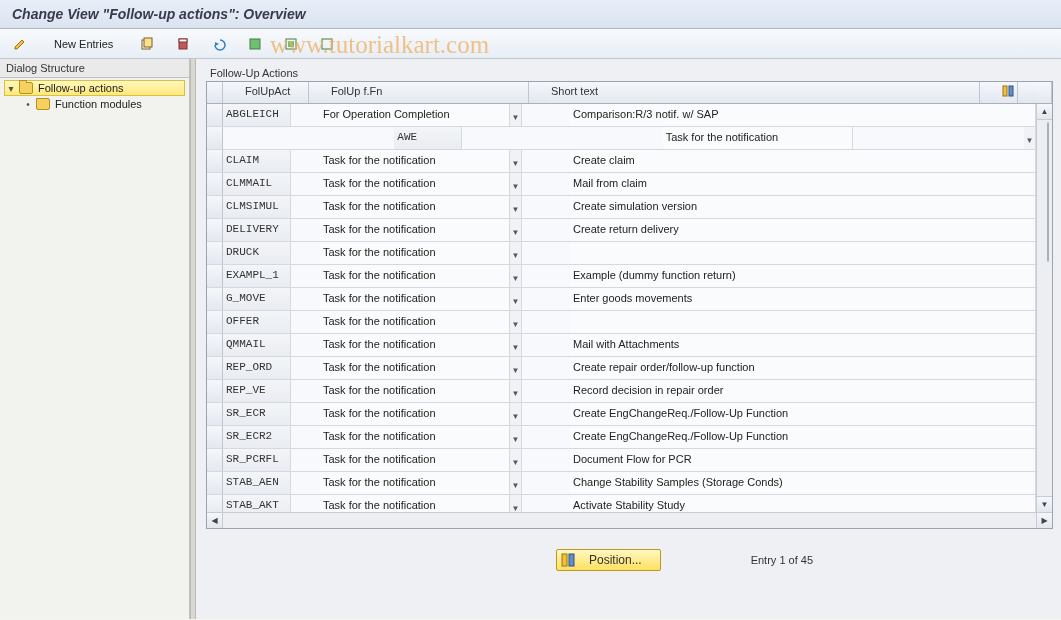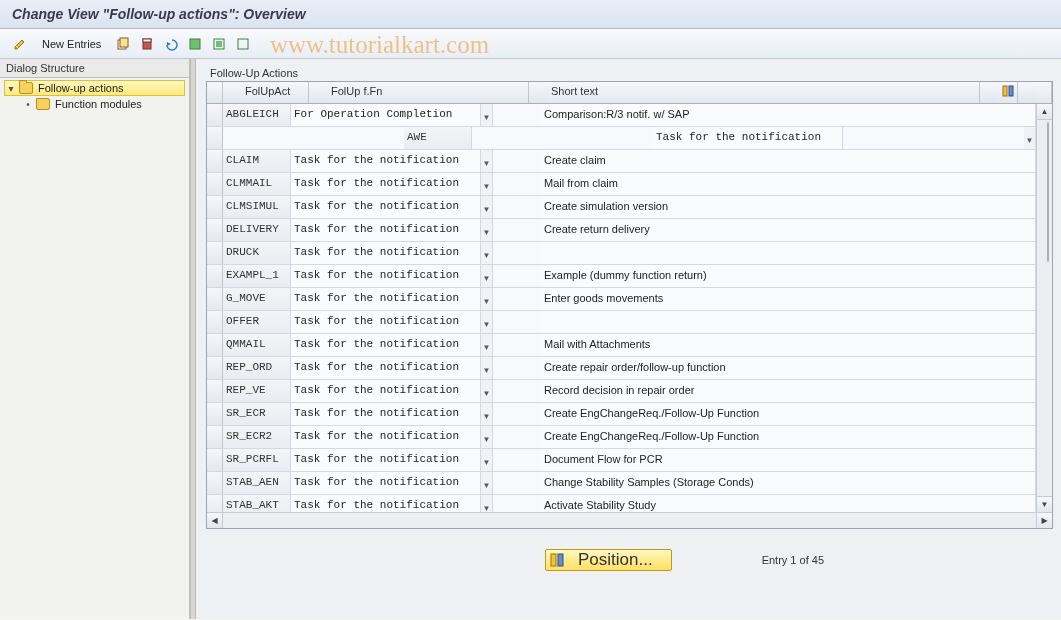--- a/index.html
+++ b/index.html
@@ -20,21 +20,21 @@
       font-style: italic;
       color: #3a3a4a;
     }
     .toolbar {
       background: linear-gradient(#f8fafd, #e8eef5);
       border-bottom: 1px solid #c2c8d0;
       padding: 4px 10px;
       height: 30px;
       display: flex;
       align-items: center;
-      gap: 4px;
+      gap: 16px;
       position: relative;
     }
     .toolbar .tbtn {
       width: 20px;
       height: 20px;
       display: flex;
       align-items: center;
       justify-content: center;
       cursor: pointer;
       font-size: 12px;
@@ -166,21 +166,21 @@
       overflow: hidden; white-space: nowrap;
       color: #222;
       background: #fafbfc;
     }
     .cell-act {
       width: 68px;
       font-family: "Courier New", monospace;
       background: linear-gradient(#f3f5f8, #e9ecf1);
       color: #333;
     }
-    .cell-fn { width: 190px; font-family: Liberation Mono, monospace; }
+    .cell-fn { width: 190px; font-family: Liberation Sans, sans-serif; margin-left: 29px; }
     .cell-dd {
       width: 12px;
       background: #f0f2f6;
       border-left: none;
       display: flex; align-items: center; justify-content: center;
       color: #556; font-size: 8px;
       cursor: pointer;
     }
     .cell-txt { flex: 1; margin-left: 48px; }
     .vscroll {
@@ -230,21 +230,21 @@
     .position-btn {
       display: flex;
       align-items: center;
       height: 22px;
       background: linear-gradient(#fff8c0, #ffe060);
       border: 1px solid #b89a20;
       border-radius: 2px;
       padding: 0 18px 0 4px;
       cursor: pointer;
       gap: 14px;
-      font-size: 17px;
+      font-size: 12px;
       color: #333;
     }
     .entry-text { color: #333; }
     .splitter {
       width: 6px;
       background: #d8d8d0;
       border-left: 1px solid #bcbcb2;
       border-right: 1px solid #bcbcb2;
       cursor: col-resize;
     }

